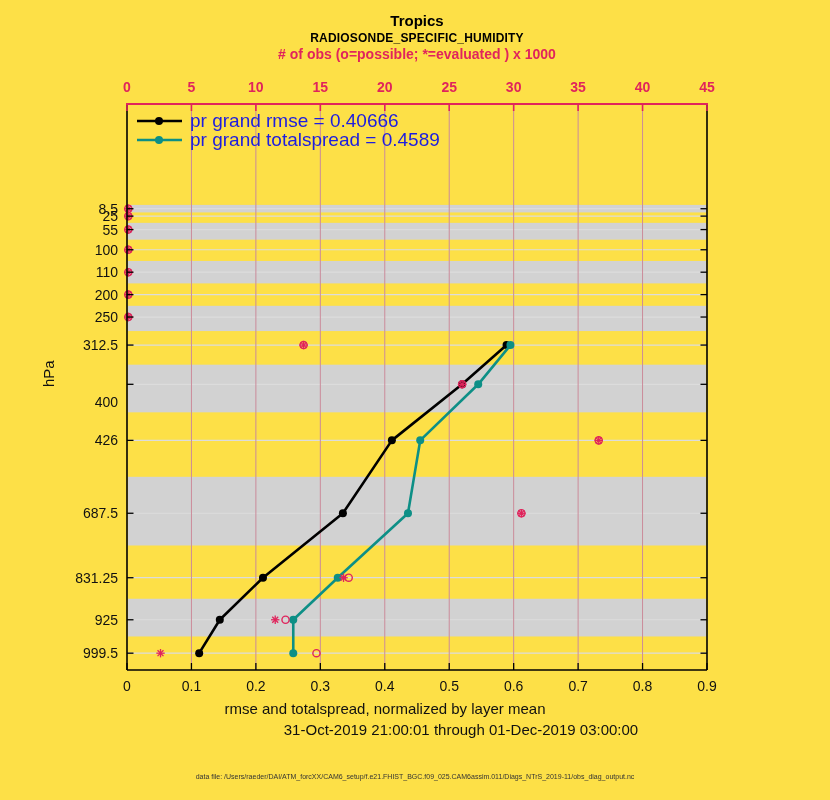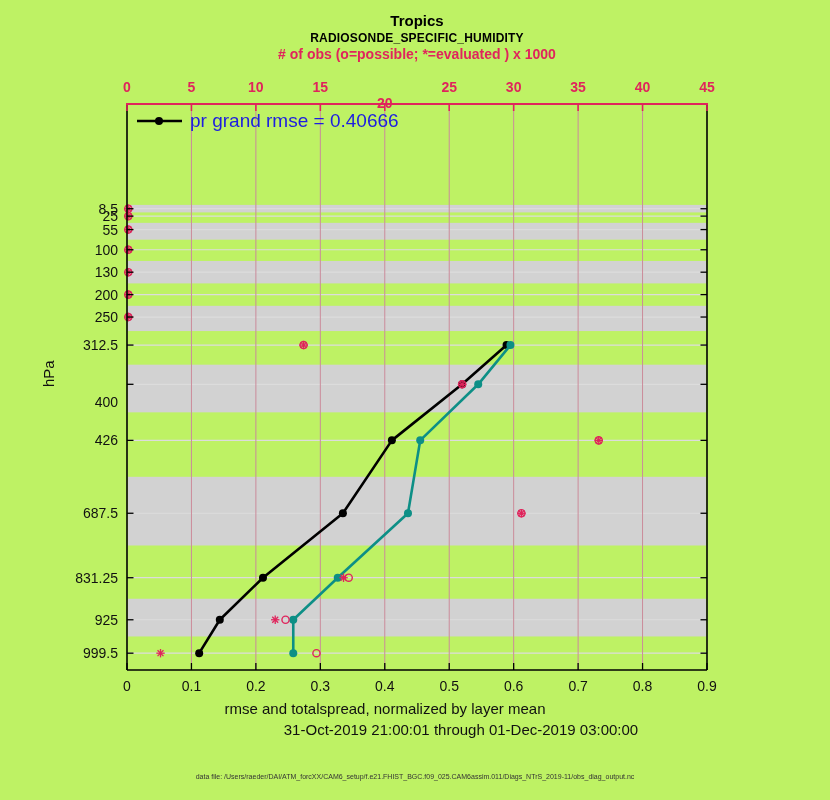--- a/index.html
+++ b/index.html
@@ -1,16 +1,16 @@
 <!DOCTYPE html>
 <html><head>
 <meta charset="utf-8">
 <style>
   html,body{margin:0;padding:0;background:#ffffff;}
-  .figure{position:relative;width:830px;height:800px;background:#bef264;overflow:hidden;
+  .figure{position:relative;width:830px;height:800px;background:#fde047;overflow:hidden;
           font-family:"Liberation Sans","DejaVu Sans",sans-serif;}
   .abs{position:absolute;}
   .title-block{left:127px;top:12px;width:580px;text-align:center;line-height:1.25;}
   .title-main{font-size:15px;font-weight:bold;color:#000;}
   .title-sub{font-size:12px;font-weight:bold;color:#000;letter-spacing:.2px;}
   .title-obs{font-size:14px;font-weight:bold;}
   .tick-label{position:absolute;font-size:14px;white-space:nowrap;}
   .top-tick{transform:translateX(-50%);font-weight:bold;}
   .bot-tick{transform:translateX(-50%);color:#111;}
   .y-tick{width:62px;text-align:right;color:#111;transform:translateY(-50%);}
@@ -221,59 +221,66 @@
         <line x1="127" x2="133.5" y1="653.1814580031695" y2="653.1814580031695" stroke="#000" stroke-width="1.3"></line>
         <line x1="707" x2="700.5" y1="653.1814580031695" y2="653.1814580031695" stroke="#000" stroke-width="1.3"></line>
       </g>
     </svg>
 
   <div id="tickLayer" class="abs" style="left:0;top:0;width:830px;height:800px;pointer-events:none">
       <div class="tick-label top-tick" style="left:127px;top:79px;color:#e0245c">0</div>
       <div class="tick-label top-tick" style="left:191.44444444444446px;top:79px;color:#e0245c">5</div>
       <div class="tick-label top-tick" style="left:255.88888888888889px;top:79px;color:#e0245c">10</div>
       <div class="tick-label top-tick" style="left:320.3333333333333px;top:79px;color:#e0245c">15</div>
-      <div class="tick-label top-tick" style="left:384.77777777777777px;top:95px;color:#e0245c">20</div>
+      <div class="tick-label top-tick" style="left:384.77777777777777px;top:79px;color:#e0245c">20</div>
       <div class="tick-label top-tick" style="left:449.22222222222223px;top:79px;color:#e0245c">25</div>
       <div class="tick-label top-tick" style="left:513.6666666666666px;top:79px;color:#e0245c">30</div>
       <div class="tick-label top-tick" style="left:578.1111111111111px;top:79px;color:#e0245c">35</div>
       <div class="tick-label top-tick" style="left:642.5555555555555px;top:79px;color:#e0245c">40</div>
       <div class="tick-label top-tick" style="left:707px;top:79px;color:#e0245c">45</div>
       <div class="tick-label bot-tick" style="left:127px;top:678px">0</div>
       <div class="tick-label bot-tick" style="left:191.44444444444446px;top:678px">0.1</div>
       <div class="tick-label bot-tick" style="left:255.88888888888889px;top:678px">0.2</div>
       <div class="tick-label bot-tick" style="left:320.3333333333333px;top:678px">0.3</div>
       <div class="tick-label bot-tick" style="left:384.77777777777777px;top:678px">0.4</div>
       <div class="tick-label bot-tick" style="left:449.22222222222223px;top:678px">0.5</div>
       <div class="tick-label bot-tick" style="left:513.6666666666666px;top:678px">0.6</div>
       <div class="tick-label bot-tick" style="left:578.1111111111111px;top:678px">0.7</div>
       <div class="tick-label bot-tick" style="left:642.5555555555555px;top:678px">0.8</div>
       <div class="tick-label bot-tick" style="left:707px;top:678px">0.9</div>
       <div class="tick-label y-tick" style="left:56px;top:208.72345483359746px">8.5</div>
       <div class="tick-label y-tick" style="left:56px;top:216.12361331220285px">25</div>
       <div class="tick-label y-tick" style="left:56px;top:229.5784469096672px">55</div>
       <div class="tick-label y-tick" style="left:56px;top:249.76069730586372px">100</div>
-      <div class="tick-label y-tick" style="left:56px;top:272.18541996830425px">130</div>
+      <div class="tick-label y-tick" style="left:56px;top:272.18541996830425px">110</div>
       <div class="tick-label y-tick" style="left:56px;top:294.6101426307448px">200</div>
       <div class="tick-label y-tick" style="left:56px;top:317.0348652931854px">250</div>
       <div class="tick-label y-tick" style="left:56px;top:345.0657686212361px">312.5</div>
       <div class="tick-label y-tick" style="left:56px;top:402px">400</div>
       <div class="tick-label y-tick" style="left:56px;top:440.37083993660855px">426</div>
       <div class="tick-label y-tick" style="left:56px;top:513.2511885895403px">687.5</div>
       <div class="tick-label y-tick" style="left:56px;top:577.722266244057px">831.25</div>
       <div class="tick-label y-tick" style="left:56px;top:619.7686212361331px">925</div>
       <div class="tick-label y-tick" style="left:56px;top:653.1814580031695px">999.5</div>
     </div>
 
   <div class="abs legend">
     <div class="legend-row">
       <svg width="47" height="12">
         <line x1="1" y1="6" x2="46" y2="6" stroke="#000000" stroke-width="2.6"></line>
         <circle cx="23" cy="6" r="4" fill="#000000"></circle>
       </svg>
       <span class="legend-text" id="leg0" style="color: rgb(29, 29, 224);">pr grand rmse = 0.40666</span>
     </div>
+    <div class="legend-row">
+      <svg width="47" height="12">
+        <line x1="1" y1="6" x2="46" y2="6" stroke="#0d8f86" stroke-width="2.6"></line>
+        <circle cx="23" cy="6" r="4" fill="#0d8f86"></circle>
+      </svg>
+      <span class="legend-text" id="leg1" style="color: rgb(29, 29, 224);">pr grand totalspread = 0.4589</span>
+    </div>
   </div>
 
   <div class="abs ylab">hPa</div>
   <div class="abs xlab">rmse and totalspread, normalized by layer mean</div>
   <div class="abs dates">31-Oct-2019 21:00:01 through 01-Dec-2019 03:00:00</div>
   <div class="abs datafile">data file: /Users/raeder/DAI/ATM_forcXX/CAM6_setup/f.e21.FHIST_BGC.f09_025.CAM6assim.011/Diags_NTrS_2019-11/obs_diag_output.nc</div>
 </div>
 
 </body></html>

